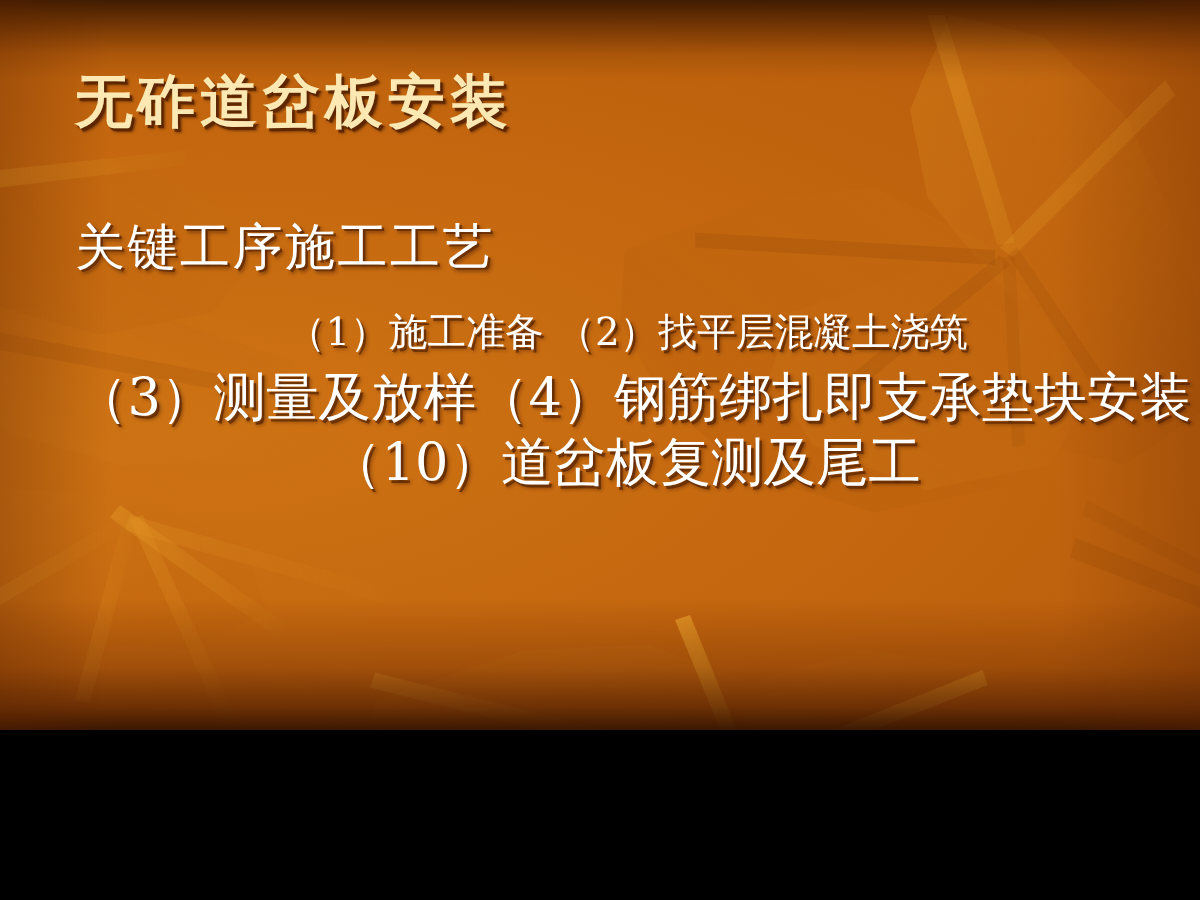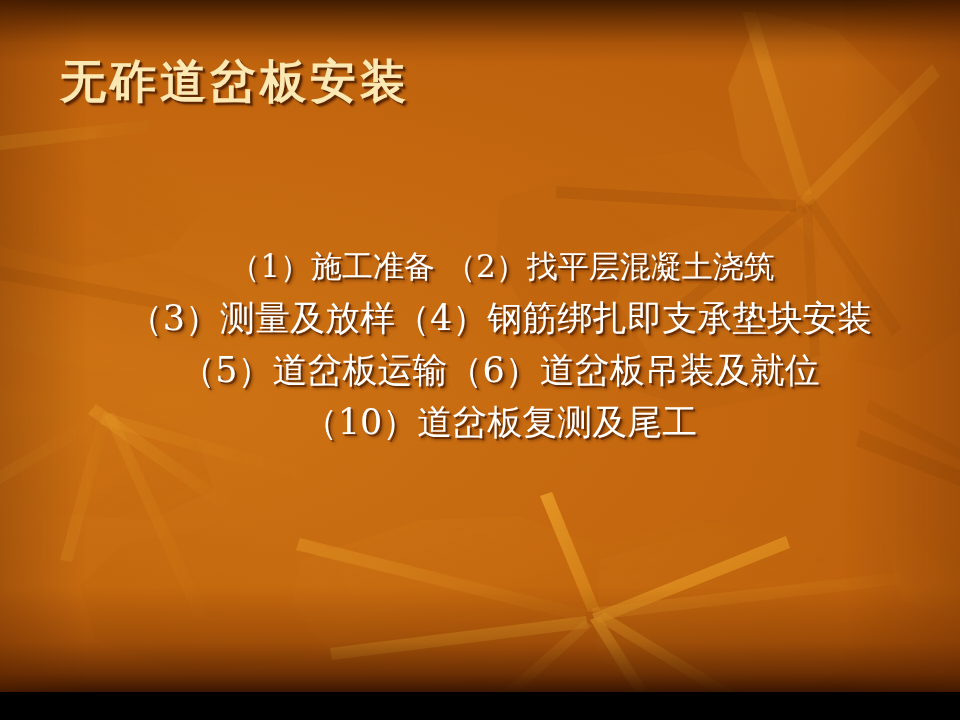--- a/index.html
+++ b/index.html
@@ -7,21 +7,21 @@
     padding: 0;
     background: #000;
   }
   body {
     font-family: "DejaVu Sans", "Liberation Sans", sans-serif;
   }
 
   #slide {
     position: relative;
     width: 960px;
-    height: 692px;
+    height: 584px;
     overflow: hidden;
     background: #3b82f6;
   }
 
   
   .bg-base {
     position: absolute;
     inset: 0;
     background:
       radial-gradient(120% 85% at 18% 58%, #CE7314 0%, #C4670F 45%, #B65A0B 100%);
@@ -104,21 +104,21 @@
 
   #bullets {
     position: absolute;
     left: 60px;
     top: 240px;
     width: 880px;
     text-align: center;
   }
   .bullet-line {
     font-family: "DejaVu Serif", "Liberation Serif", serif;
-    font-size: 35px;
+    font-size: 42px;
     letter-spacing: 0px;
     color: #FFFFFF;
     text-shadow:
        2px 2px 0px rgba(86,34,0,0.70),
        3px 3px 3px rgba(55,20,0,0.42);
     white-space: nowrap;
     height: 52px;
     line-height: 52px;
   }
   .bullet-line.small {
@@ -225,22 +225,22 @@
   </svg>
 
   <div class="bg-topshade"></div>
   <div class="bg-botshade"></div>
   <div class="bg-edgeshade"></div>
 
   <div id="content">
 
     <div id="title">无砟道岔板安装</div>
 
+    <div id="subtitle">关键工序施工工艺</div>
 
     <div id="bullets">
       <div class="bullet-line small">（1）施工准备 （2）找平层混凝土浇筑</div>
       <div class="bullet-line">（3）测量及放样（4）钢筋绑扎即支承垫块安装</div>
-      <div class="bullet-line">（5）道岔板运输（6）道岔板吊装及就位</div>
       <div class="bullet-line">（10）道岔板复测及尾工</div>
     </div>
 
   </div>
 </div>
 
 </body></html>

